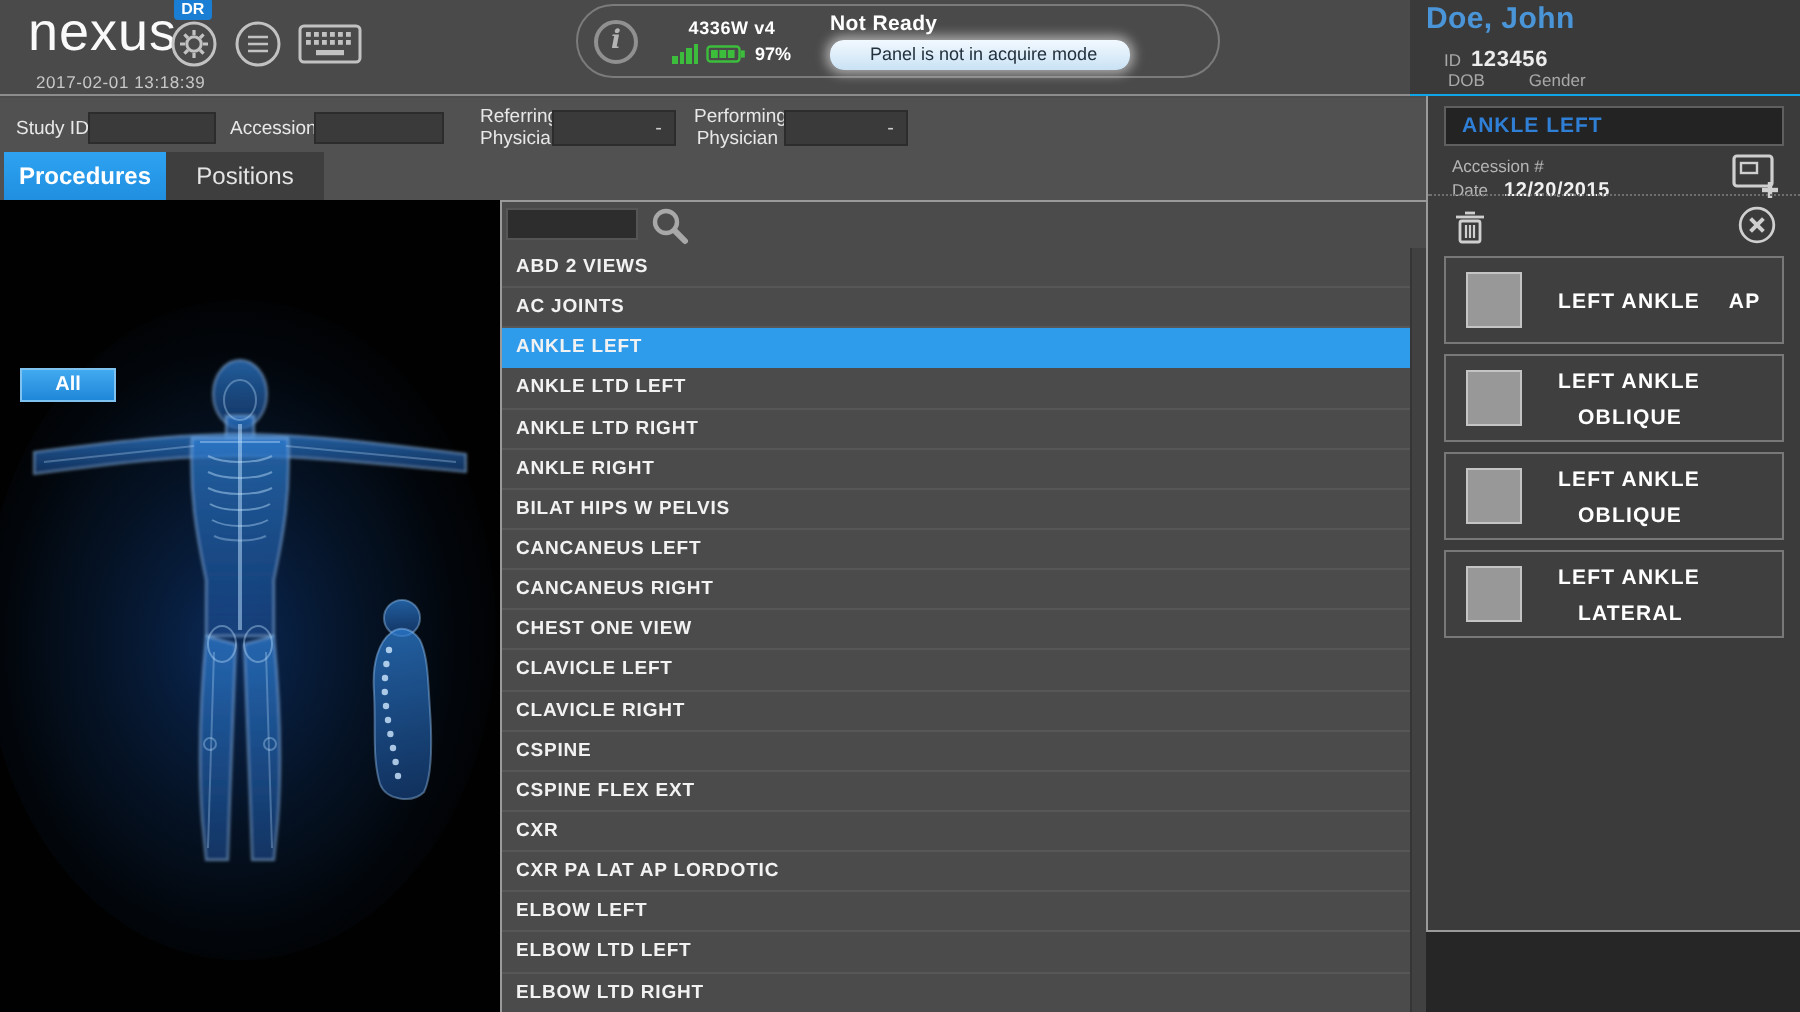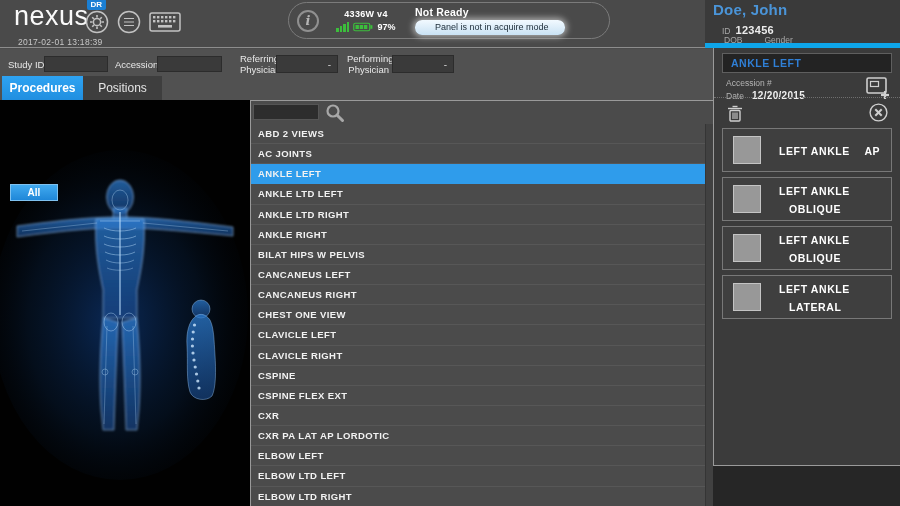--- a/index.html
+++ b/index.html
@@ -35,21 +35,21 @@
   .sig-bars i { display:block; width:2.5px; background:#3cbe3c; }
   .battery-pct { font-size:9px; font-weight:bold; color:#fff; }
   .state-col { margin-left:10px; }
   .state-title { font-size:10.5px; font-weight:bold; color:#fff; letter-spacing:.2px; }
   .state-msg { margin-top:2px; width:150px; height:15px; border-radius:7px;
     background:linear-gradient(#f2f9ff,#c9e2f4); color:#22313d; font-size:9px;
     line-height:15px; padding-left:20px; box-shadow:0 0 6px 2px rgba(255,255,255,.55);
     white-space:nowrap; }
   
   #patient-header { position:absolute; left:705px; top:0; width:195px; height:48px;
-    background:#3a3a3a; border-bottom:5px solid #0ea5e9; }
+    background:#3a3a3a; border-bottom:1px solid #0ea5e9; }
   .patient-name { position:absolute; left:8px; top:1px; font-size:15px; font-weight:bold;
     color:#4a94d8; letter-spacing:.2px; }
   .patient-id-row { position:absolute; left:17px; top:24px; font-size:8.5px; color:#a8a8a8; }
   .patient-id-row b { color:#ececec; font-size:11px; margin-left:5px; letter-spacing:.3px; }
   .patient-demo-row { position:absolute; left:19px; top:35px; font-size:8.5px; color:#a8a8a8; }
   .patient-demo-row span + span { margin-left:22px; }
   
   #formbar { position:absolute; left:0; top:49px; width:713px; height:51px; background:#515151; }
   .fld-label { position:absolute; font-size:9.5px; color:#e8e8e8; }
   .txt-input { position:absolute; height:16px; background:#3a3a3a; border:1px solid #2c2c2c;

